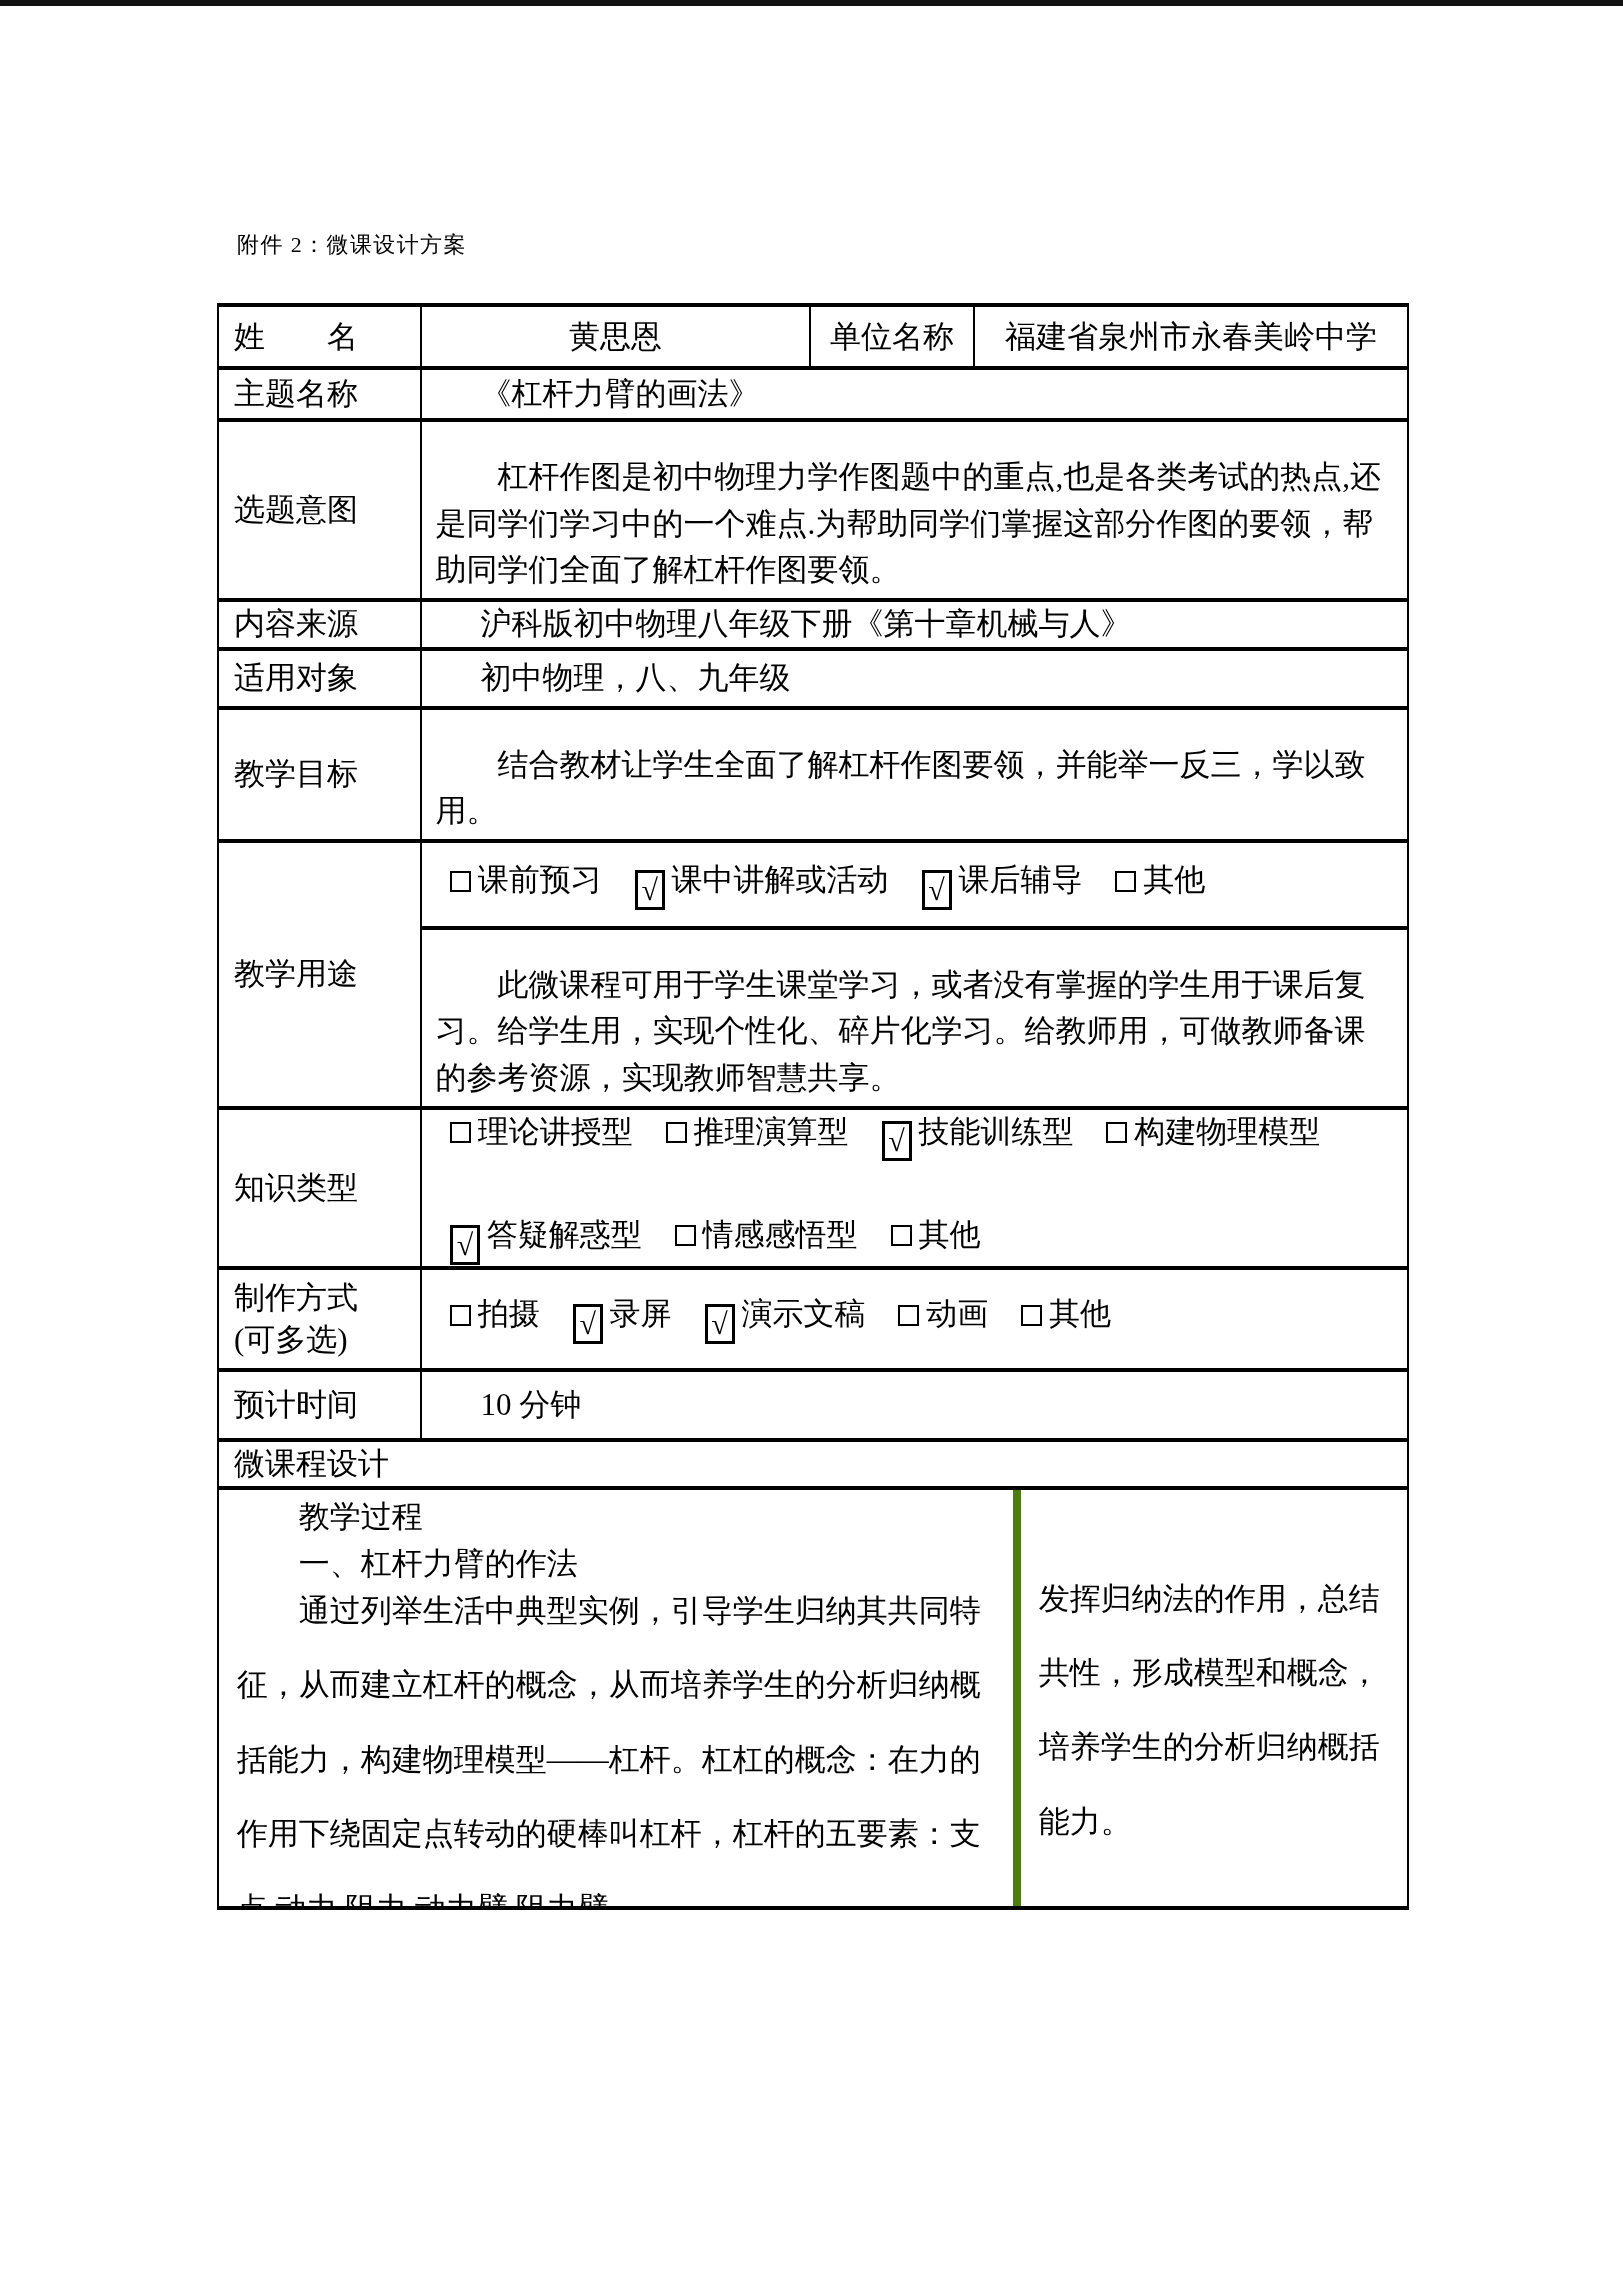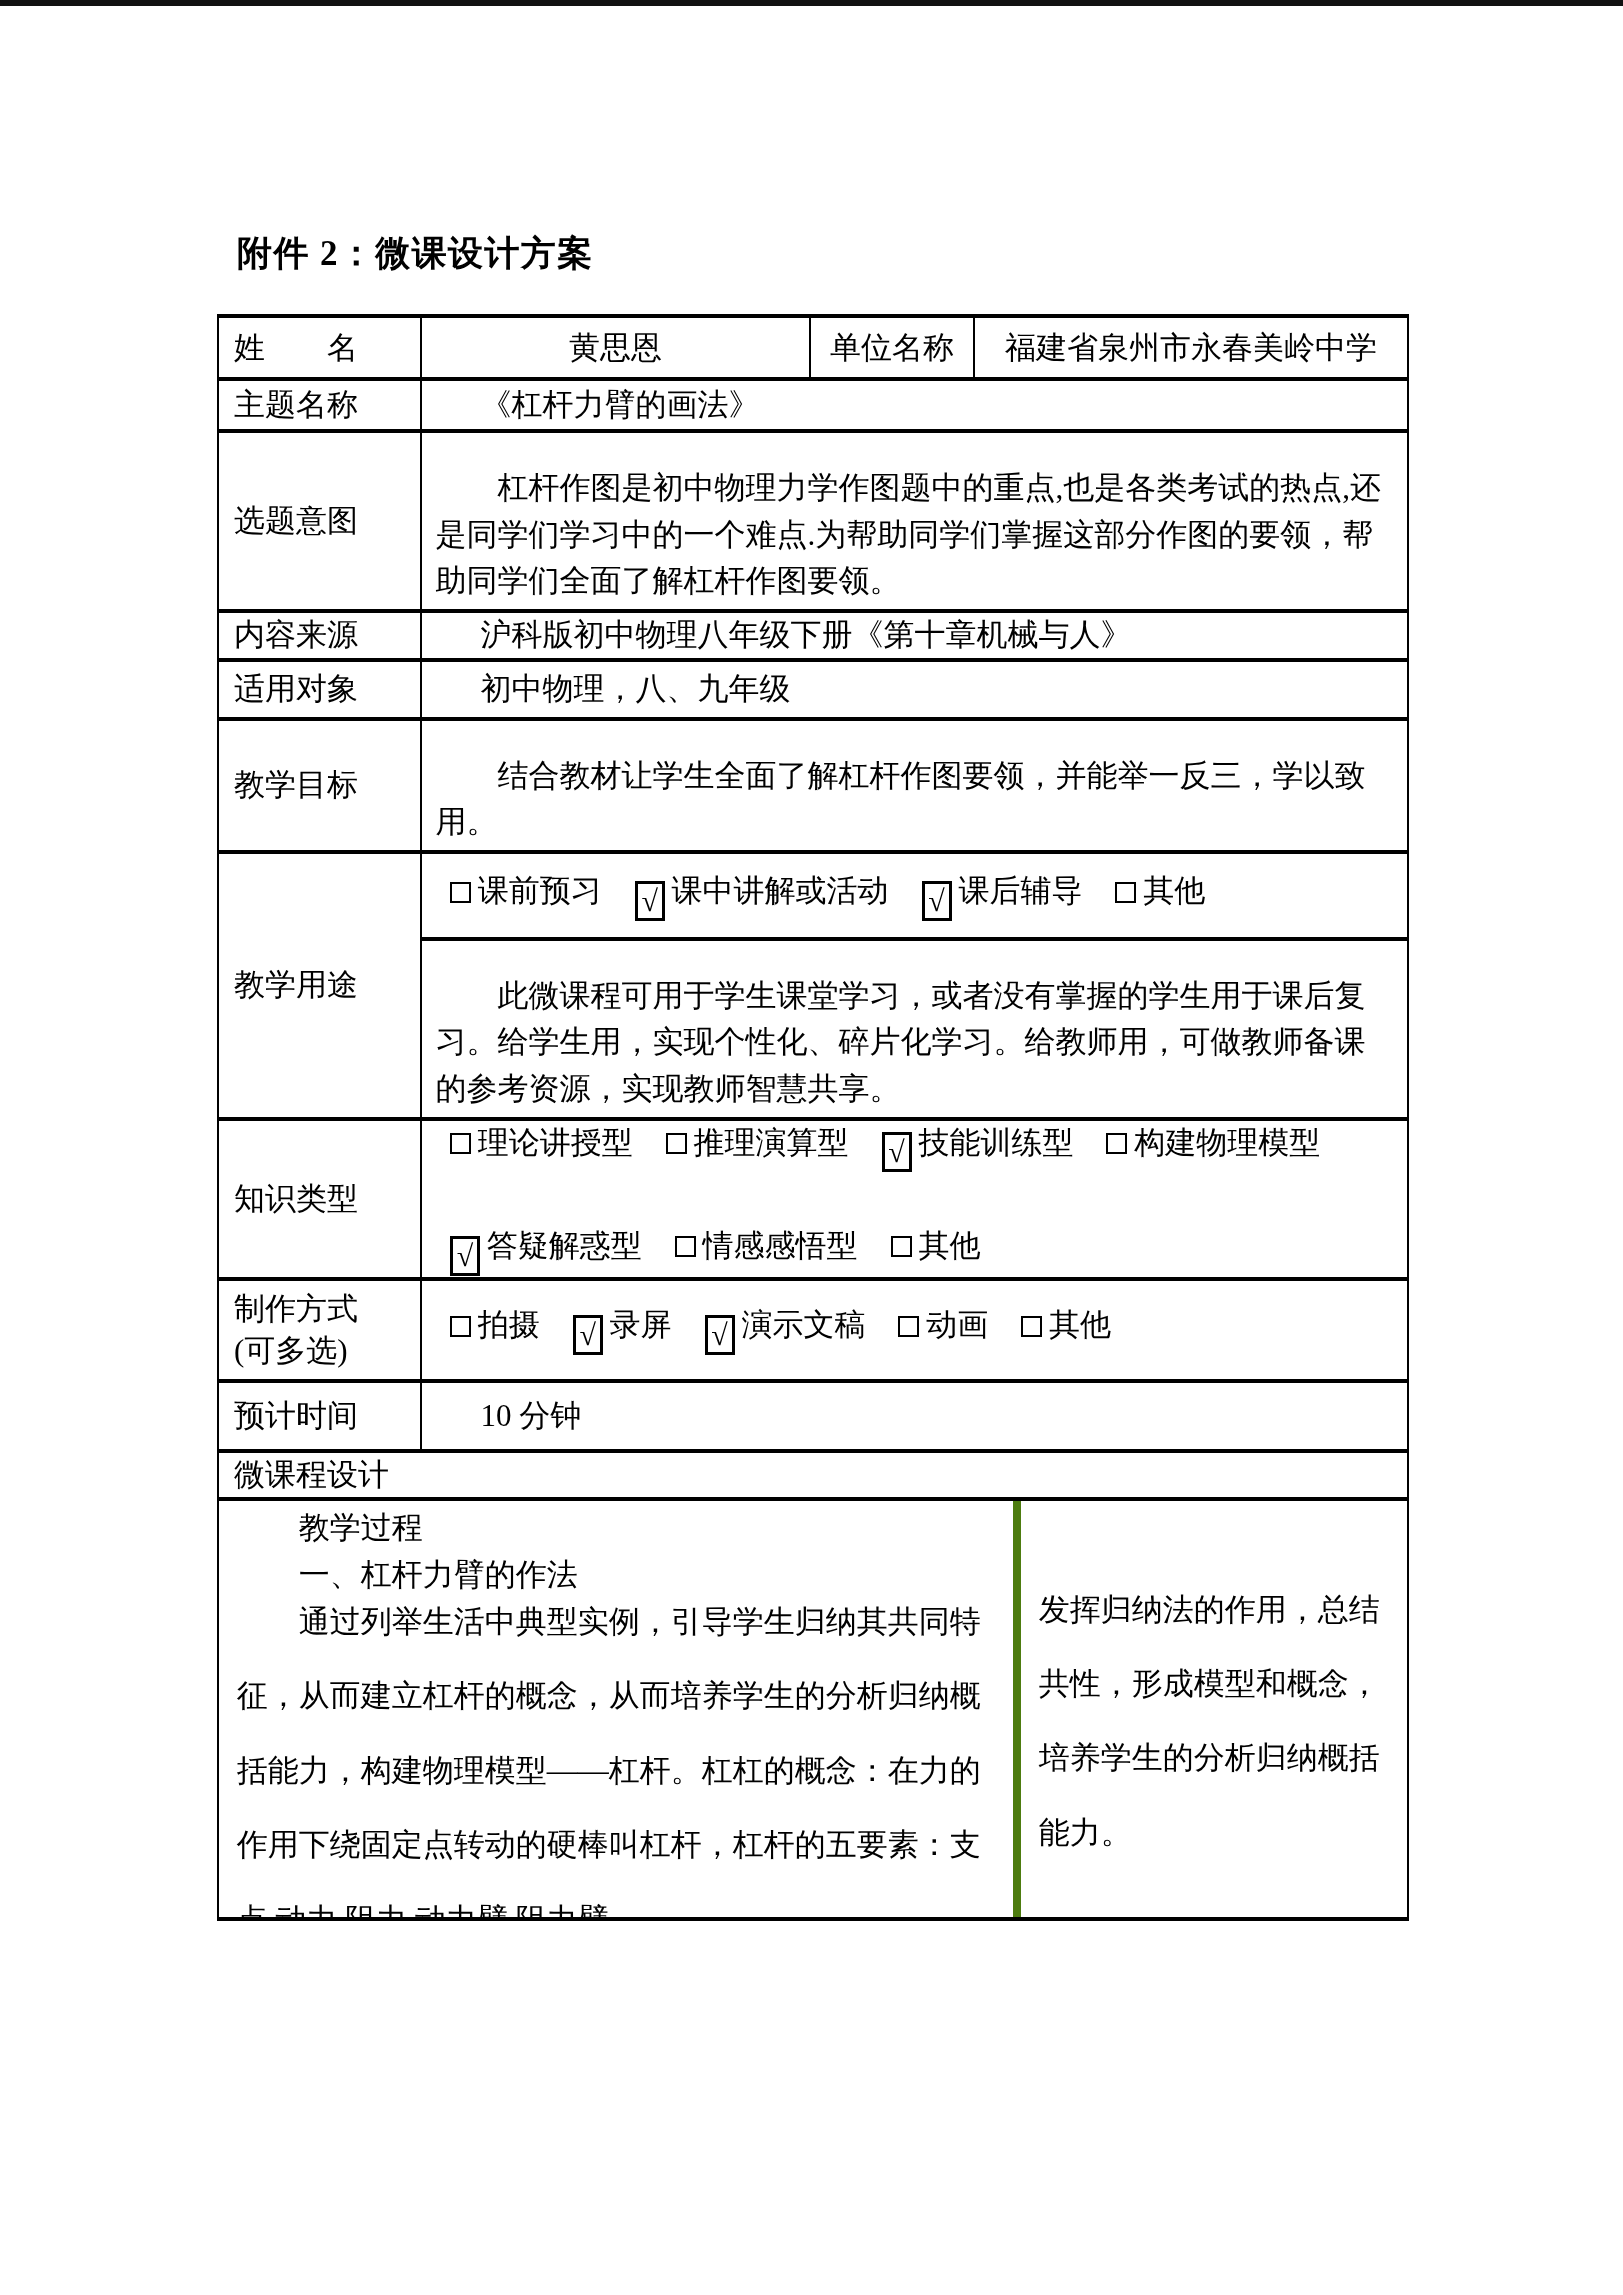--- a/index.html
+++ b/index.html
@@ -7,25 +7,25 @@
   body {
     width: 1623px; height: 2295px;
     position: relative;
     font-family: "Liberation Serif", "DejaVu Serif", serif;
     color: #000;
     overflow: hidden;
   }
   .scan-bar { position: absolute; left: 0; top: 0; width: 1623px; height: 6.1px; background: #111; }
   .doc-title {
     position: absolute; left: 237px; top: 230px;
-    font-size: 35px; font-weight: bold; letter-spacing: 1.4px;
+    font-size: 22px; font-weight: normal; letter-spacing: 1.4px;
     white-space: nowrap;
   }
   table.form {
-    position: absolute; left: 217px; top: 314px;
+    position: absolute; left: 217px; top: 303px;
     width: 1189px;
     border-collapse: collapse; table-layout: fixed;
     font-size: 31px;
   }
   table.form td {
     border-left: 2px solid #000; border-right: 2px solid #000;
     border-top: 4.1px solid #000; border-bottom: 4.1px solid #000;
     vertical-align: middle;
     overflow: hidden;
   }

